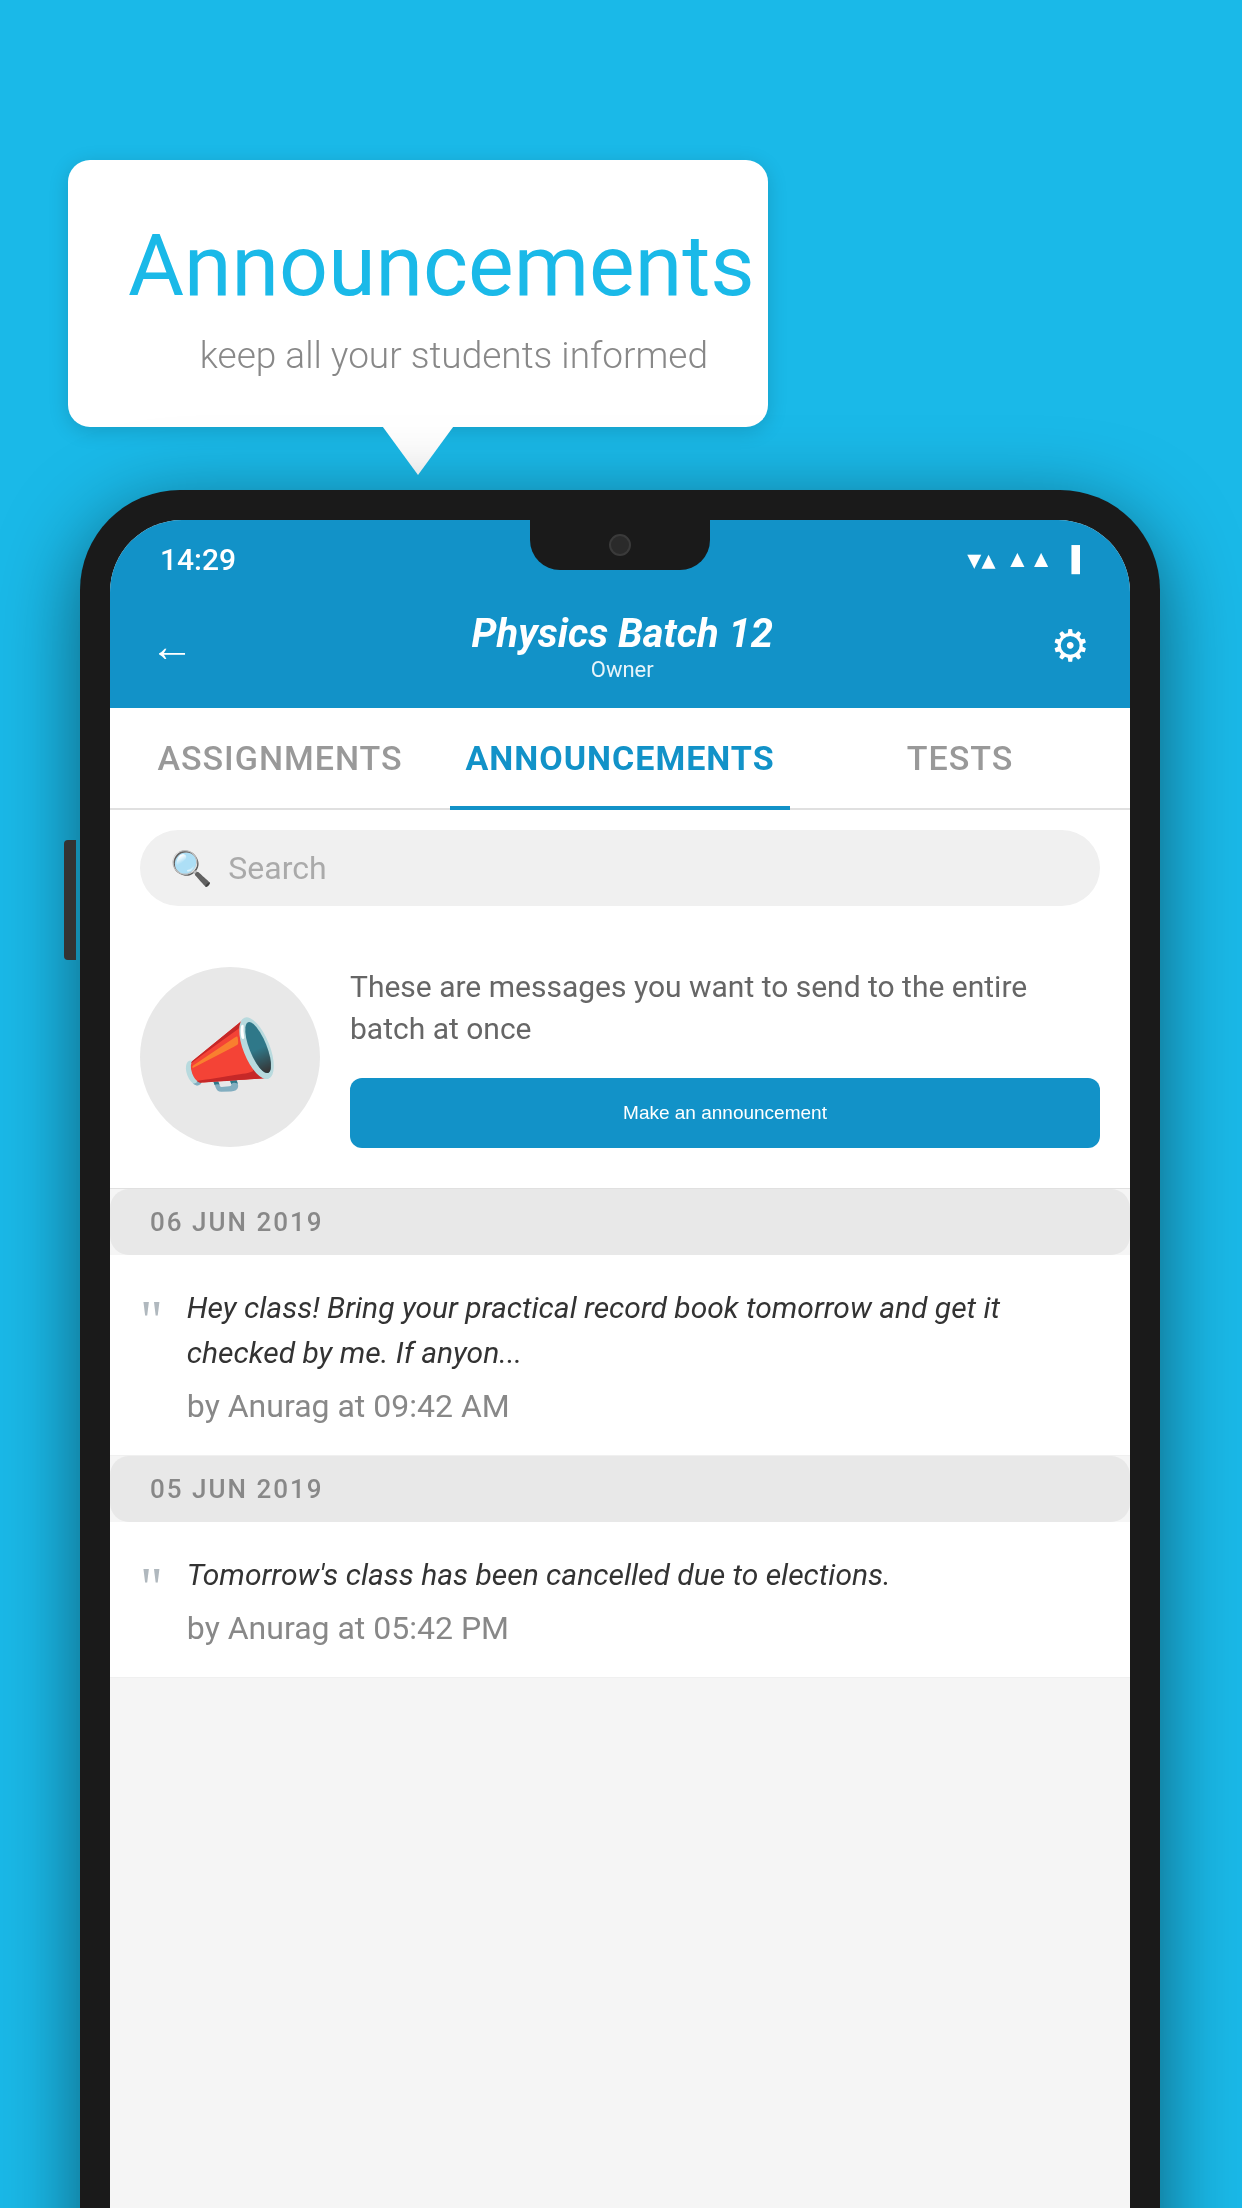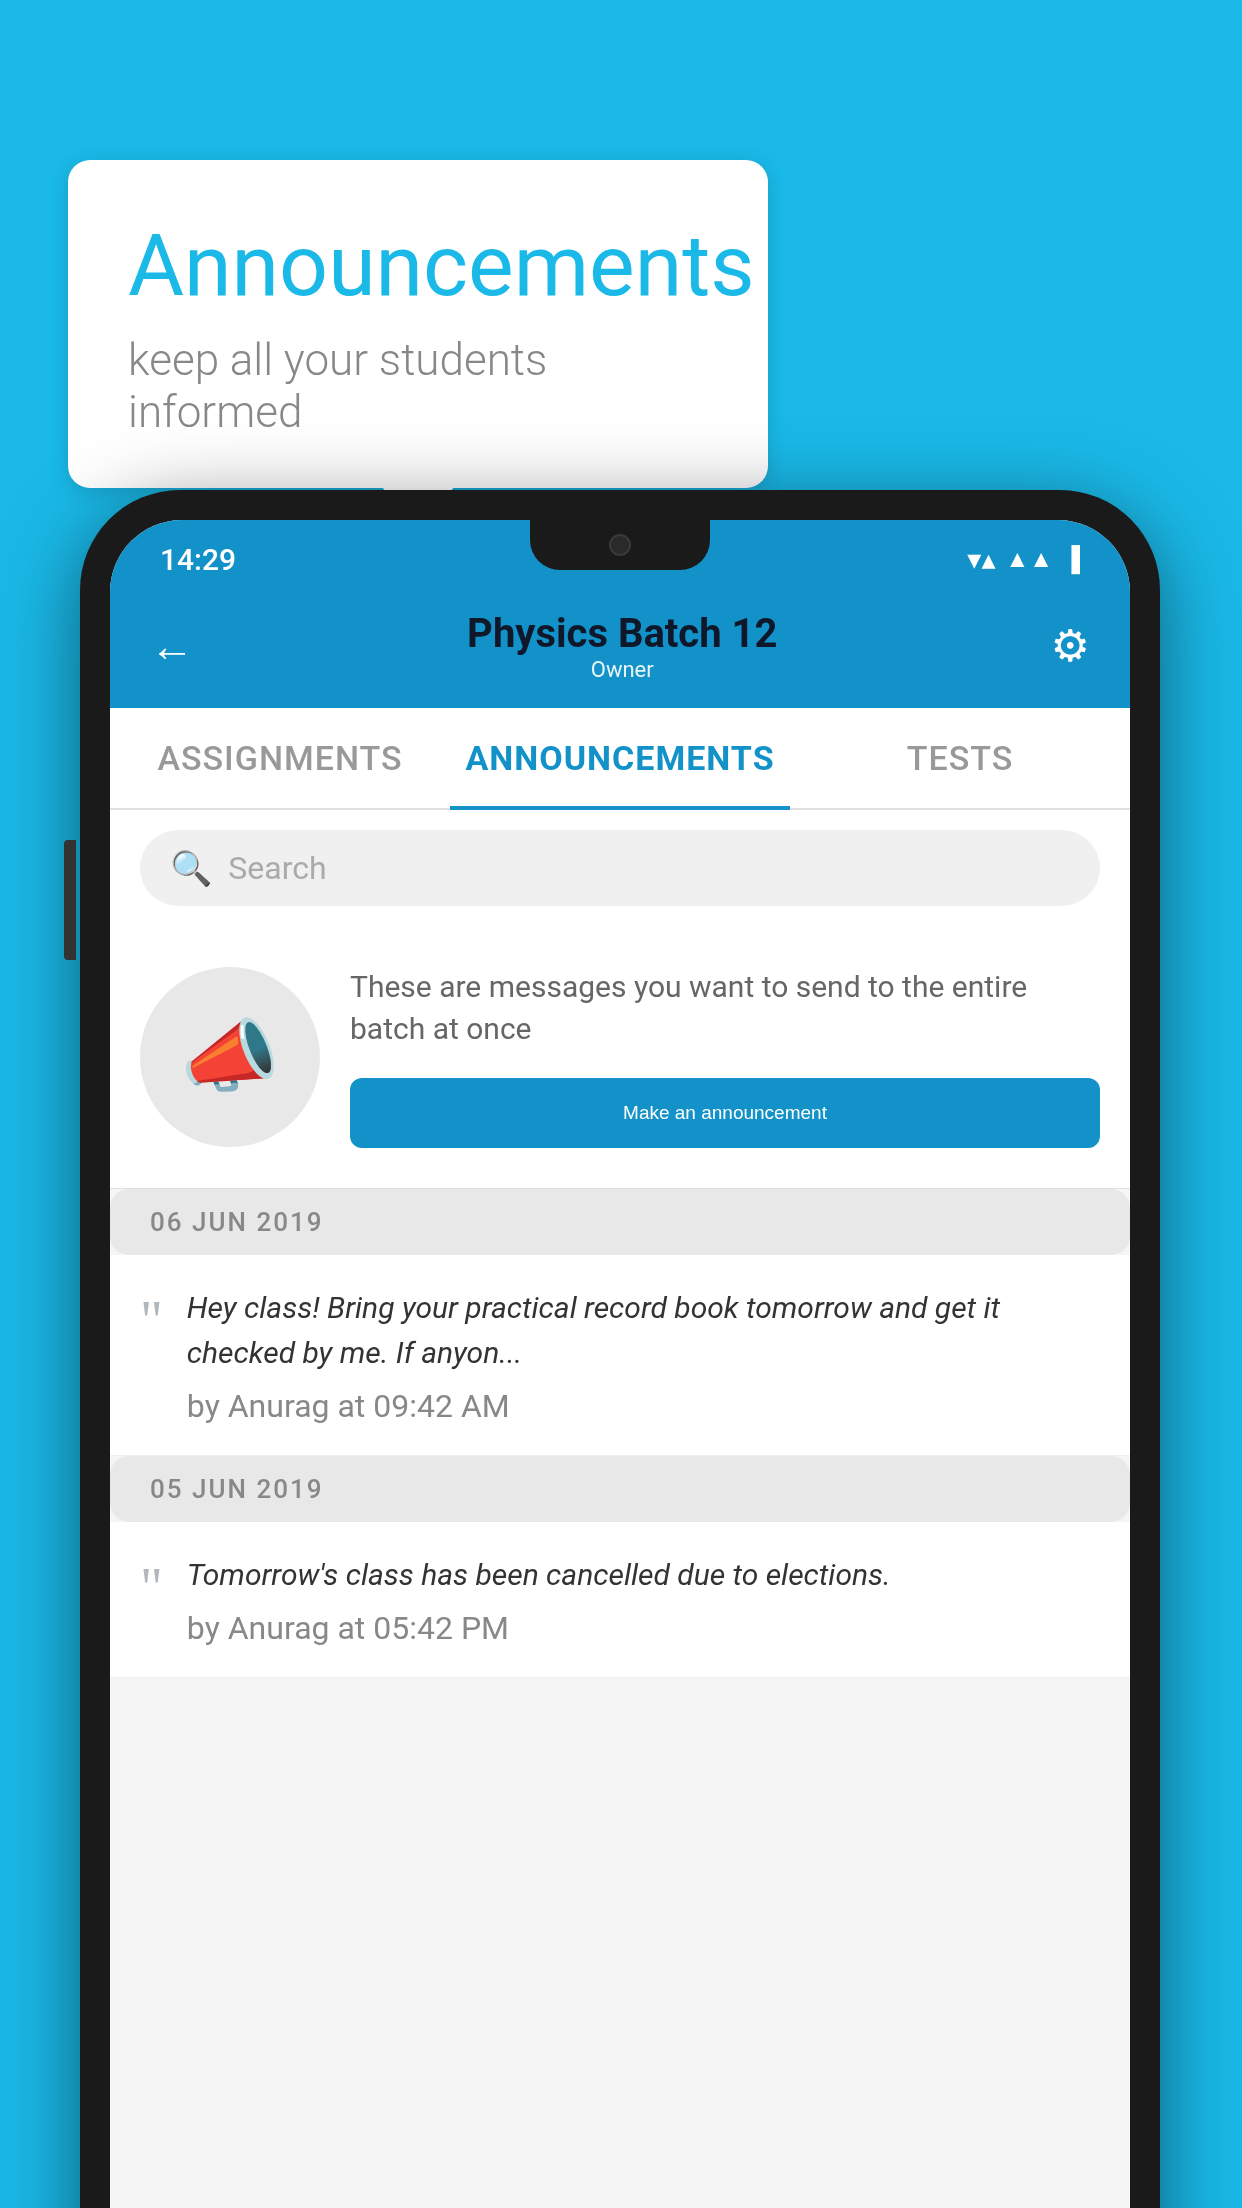--- a/index.html
+++ b/index.html
@@ -44,23 +44,23 @@
 
     .bubble-title {
       font-size: 86px;
       color: #1ab9e8;
       text-align: center;
       font-weight: 400;
       margin-bottom: 18px;
     }
 
     .bubble-subtitle {
-      font-size: 44px;
+      font-size: 37px;
       color: #888;
-      text-align: left;
+      text-align: right;
       font-weight: 300;
     }
 
     
     .phone-wrapper {
       position: absolute;
       top: 490px;
       left: 80px;
       width: 1080px;
       height: 1996px;
@@ -161,22 +161,23 @@
       font-size: 44px;
       cursor: pointer;
     }
 
     .header-center {
       text-align: center;
     }
 
     .header-title {
       font-size: 40px;
-      color: #0f172a;
+      color: #ffffff;
       font-weight: 700;
+      font-style: italic;
     }
 
     .header-subtitle {
       font-size: 22px;
       color: rgba(255,255,255,0.9);
       font-weight: 400;
     }
 
     .gear-icon {
       color: white;

